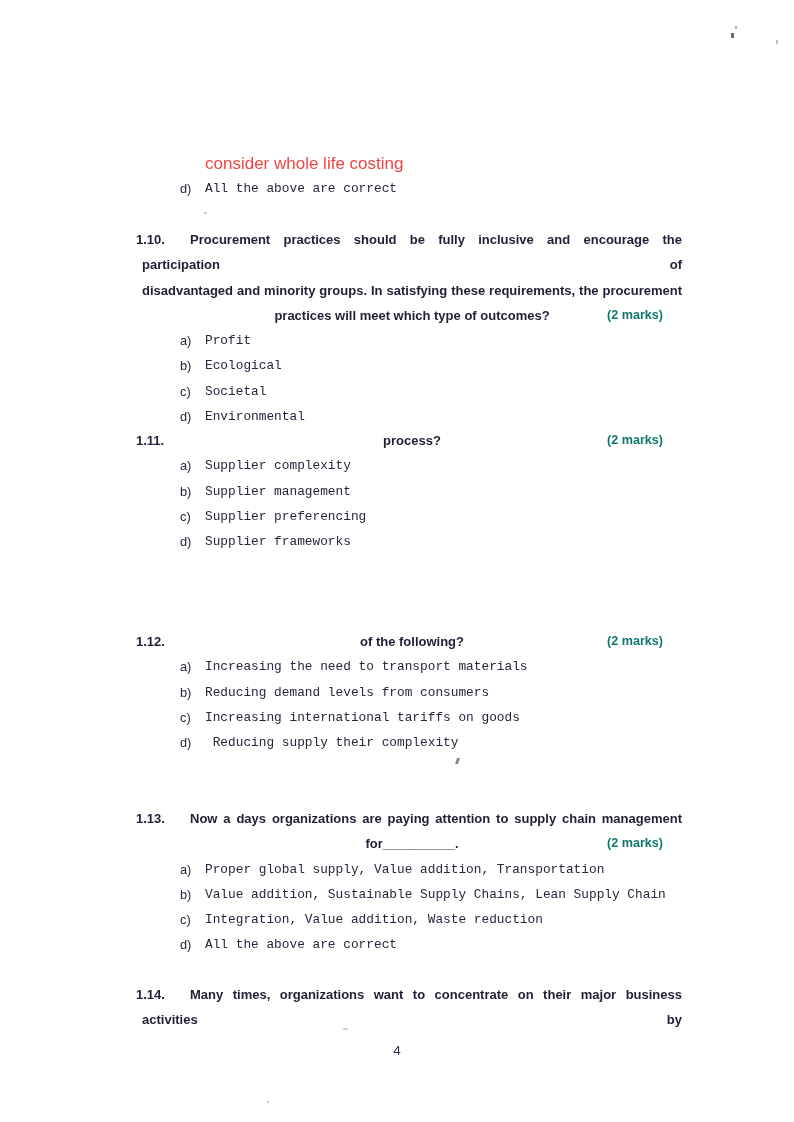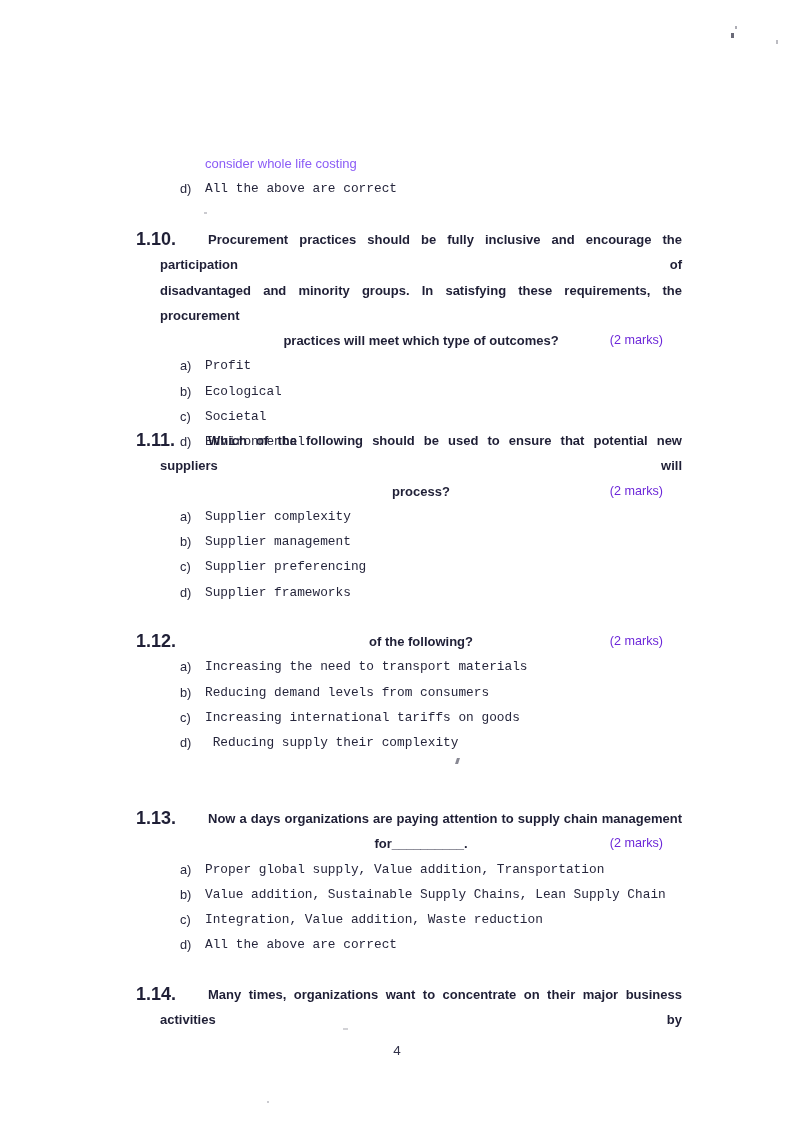--- a/index.html
+++ b/index.html
@@ -5,37 +5,37 @@
   html,body { margin:0; padding:0; background:#e9e9e9; }
   .sheet {
     position:relative; width:794px; height:1122px; margin:0 auto;
     background:#ffffff; overflow:hidden;
     font-family:"Liberation Sans", sans-serif;
     color:#26263c;
   }
   .block { position:absolute; left:136px; width:546px; }
   .qnum {
     position:absolute; left:0; top:0;
-    font-weight:bold; font-size:18px; line-height:25.3px; color:#1f1f36;
+    font-weight:bold; font-size:13px; line-height:25.3px; color:#1f1f36;
   }
   .qline {
-    margin-left:24px; font-weight:bold; font-size:13px;
+    margin-left:6px; font-weight:bold; font-size:13px;
     line-height:25.3px; color:#1f1f36;
   }
   .qline.first { text-indent:48px; }
   .just { text-align:justify; text-align-last:justify; }
   .lastline { position:relative; text-align:center; }
   .marks {
     position:absolute; right:19px; top:0;
-    font-weight:normal; font-size:12.6px; line-height:25.3px; color:#6d28d9;
+    font-weight:bold; font-size:12.6px; line-height:25.3px; color:#0f766e;
   }
   .opt { display:flex; margin-left:44px; font-size:12.8px; line-height:25.3px; color:#26263c; }
   .opt .letter { flex:none; width:25px; }
   .opt .otext { flex:1; white-space:pre-wrap;font-family:Liberation Mono, monospace; }
-  .frag-cont { margin-left:69px; font-size:13px; line-height:25.3px; color:#8b5cf6; }
+  .frag-cont { margin-left:69px; font-size:17px; line-height:25.3px; color:#ef4444; }
   .pagenum {
     position:absolute; left:0; top:1038px; width:794px;
     text-align:center; font-size:13.5px; line-height:25px; color:#33334a;
   }
   
   .artifact { position:absolute; background:#6a6a78; }
   .a1 { left:731px; top:33px;  width:3px; height:5px; }
   .a2 { left:735px; top:26px;  width:2px; height:3px; opacity:.55; }
   .a3 { left:776px; top:40px;  width:2px; height:4px; opacity:.45; }
   .a4 { left:204px; top:212px; width:3px; height:2px; opacity:.35; }
@@ -85,21 +85,20 @@
       <span class="otext">Societal</span>
     </div>
     <div class="opt">
       <span class="letter">d)</span>
       <span class="otext">Environmental</span>
     </div>
   </section>
 
   <section class="block" style="top:428px">
     <span class="qnum">1.11.</span>
-    <div class="qline first just">Which of the following should be used to ensure that potential new suppliers will</div>
     <div class="qline lastline">
       <span>process?</span>
       <span class="marks">(2 marks)</span>
     </div>
     <div class="opt">
       <span class="letter">a)</span>
       <span class="otext">Supplier complexity</span>
     </div>
     <div class="opt">
       <span class="letter">b)</span>

